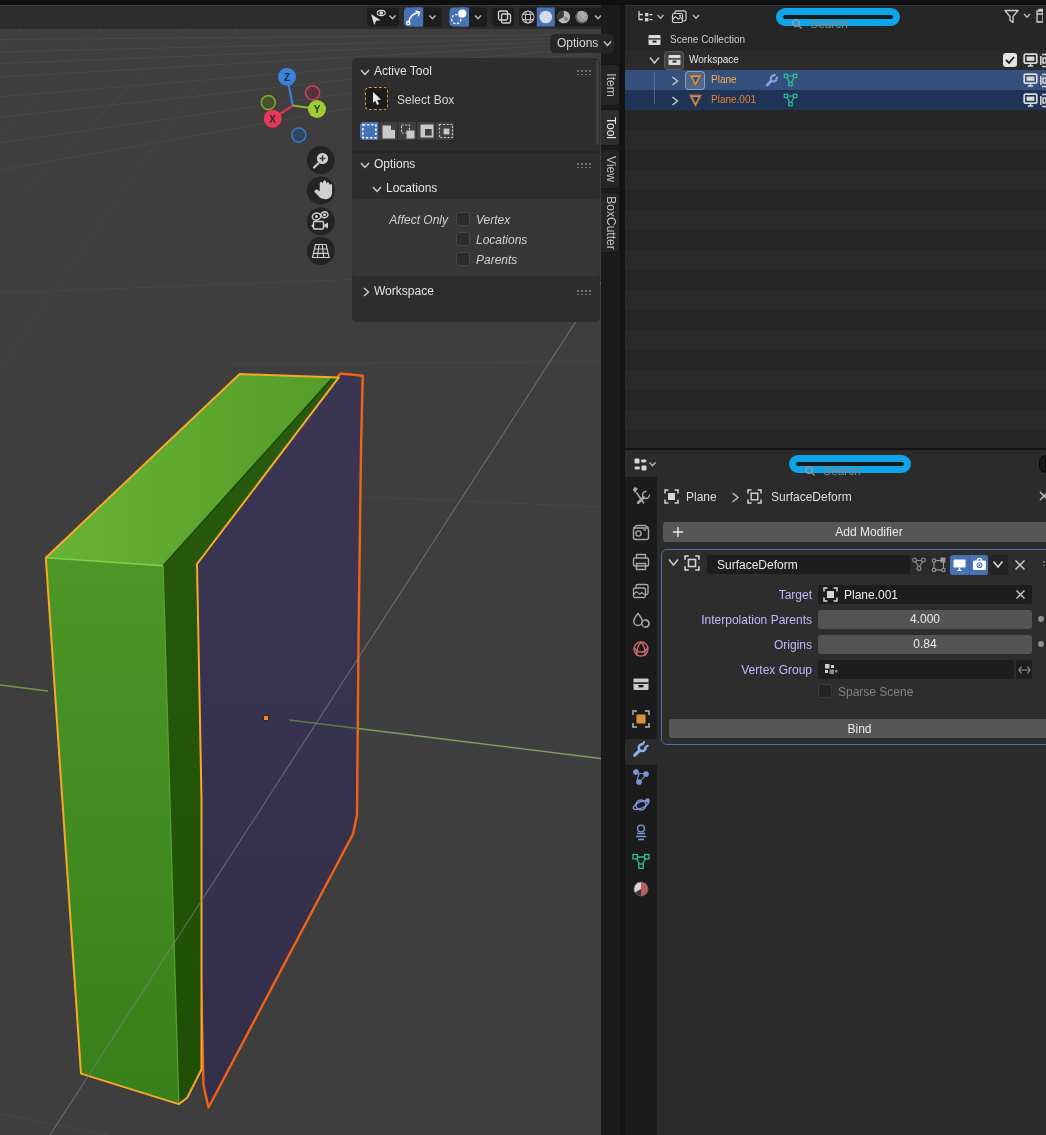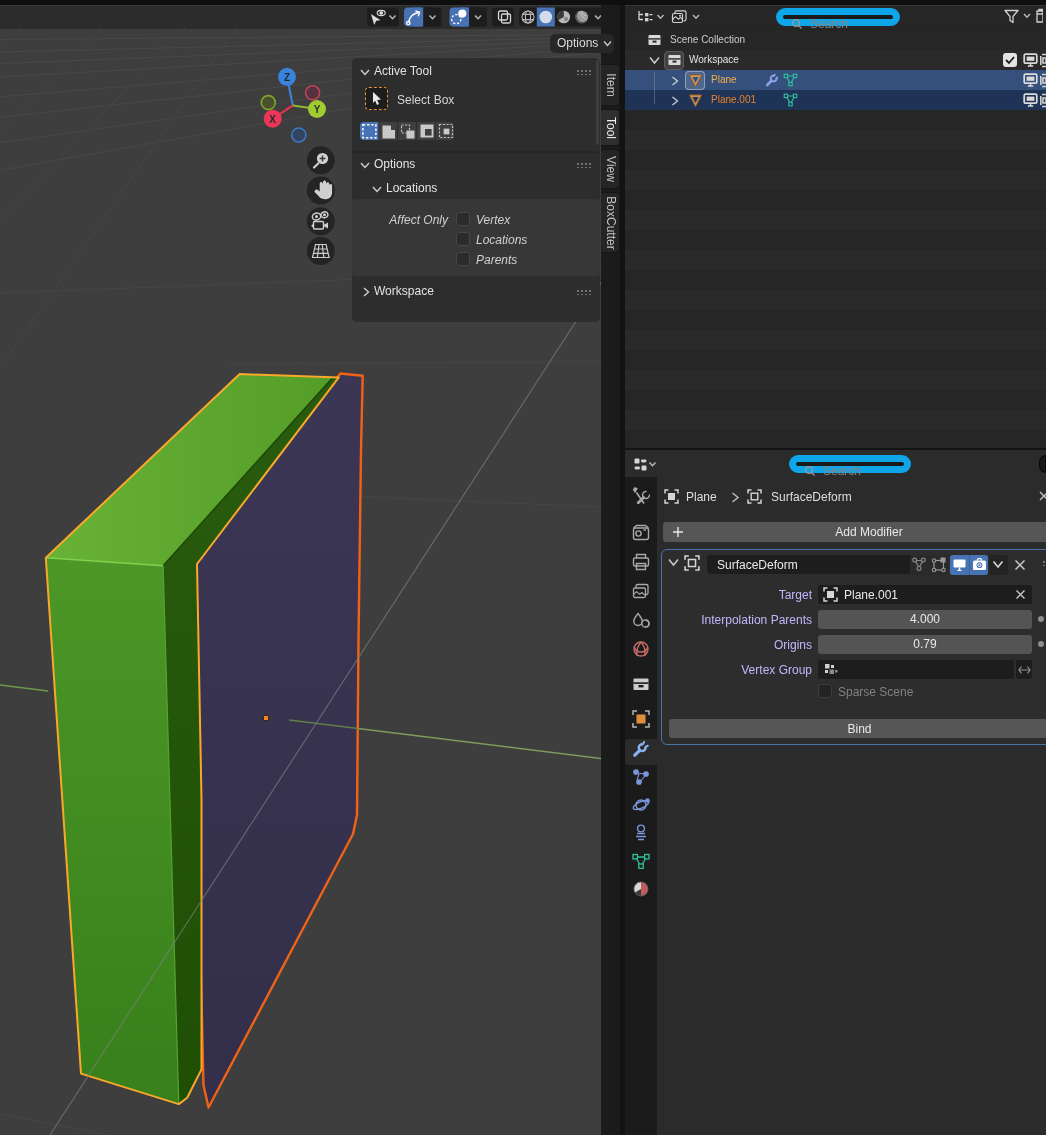--- a/index.html
+++ b/index.html
@@ -638,21 +638,21 @@
     <span class="abs" style="left:219px;top:138px;color:#e9e9e9;font-size:12px;">Plane.001</span>
     <svg class="abs" style="left:390px;top:139px;" width="11" height="11" viewBox="0 0 11 11">
         <path d="M1.5,1.5 L9.5,9.5 M9.5,1.5 L1.5,9.5" stroke="#c9c9c9" stroke-width="1.4"></path>
       </svg>
 
     <div class="plabel" style="left:60px;top:163px;width:127px;">Interpolation Parents</div>
     <div class="slider" style="left:193px;top:160px;width:214px;height:19px;line-height:18px;">4.000</div>
     <div class="abs" style="left:413px;top:166px;width:6px;height:6px;border-radius:50%;background:#8d8d8d;"></div>
 
     <div class="plabel" style="left:60px;top:188px;width:127px;">Origins</div>
-    <div class="slider" style="left:193px;top:185px;width:214px;height:19px;line-height:18px;">0.79</div>
+    <div class="slider" style="left:193px;top:185px;width:214px;height:19px;line-height:18px;">0.84</div>
     <div class="abs" style="left:413px;top:191px;width:6px;height:6px;border-radius:50%;background:#8d8d8d;"></div>
 
     <div class="plabel" style="left:60px;top:213px;width:127px;">Vertex Group</div>
     <div class="field" style="left:193px;top:210px;width:196px;height:19px;"></div>
     <svg class="abs" style="left:198px;top:212px;" width="15" height="15" viewBox="0 0 15 15">
       <g fill="#d0d0d0">
         <rect x="2" y="2" width="4.5" height="4.5"></rect>
           <rect x="8" y="3" width="3" height="3"></rect>
         <rect x="2" y="8" width="3" height="3"></rect>
           <rect x="6.5" y="7.5" width="4.5" height="4.5" fill="#8b8b8b"></rect>

